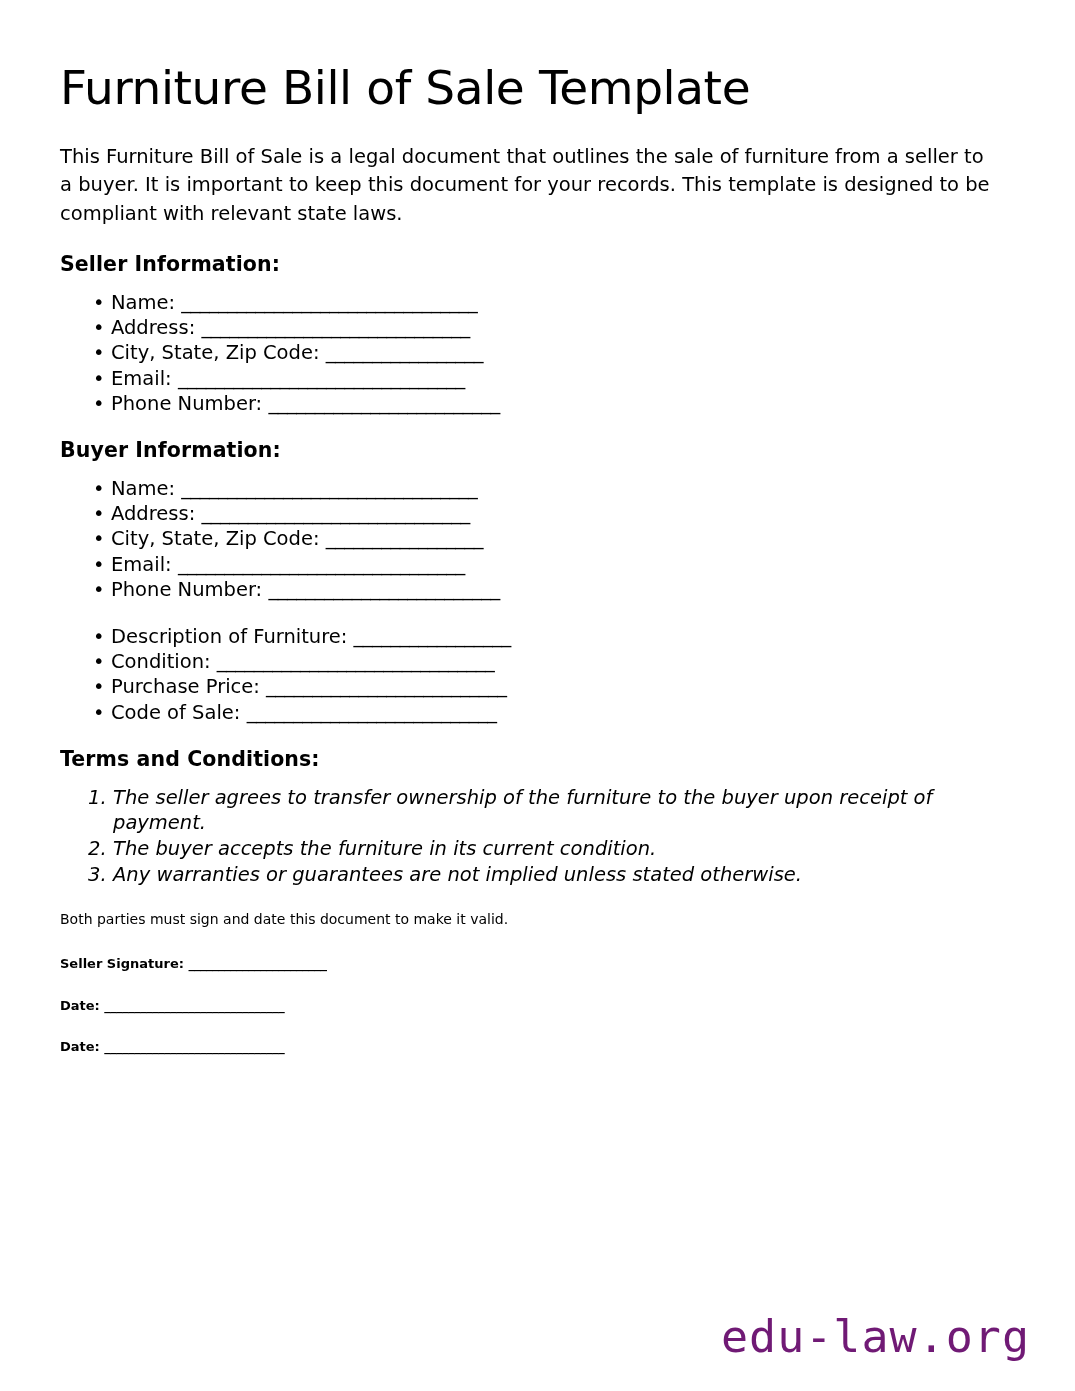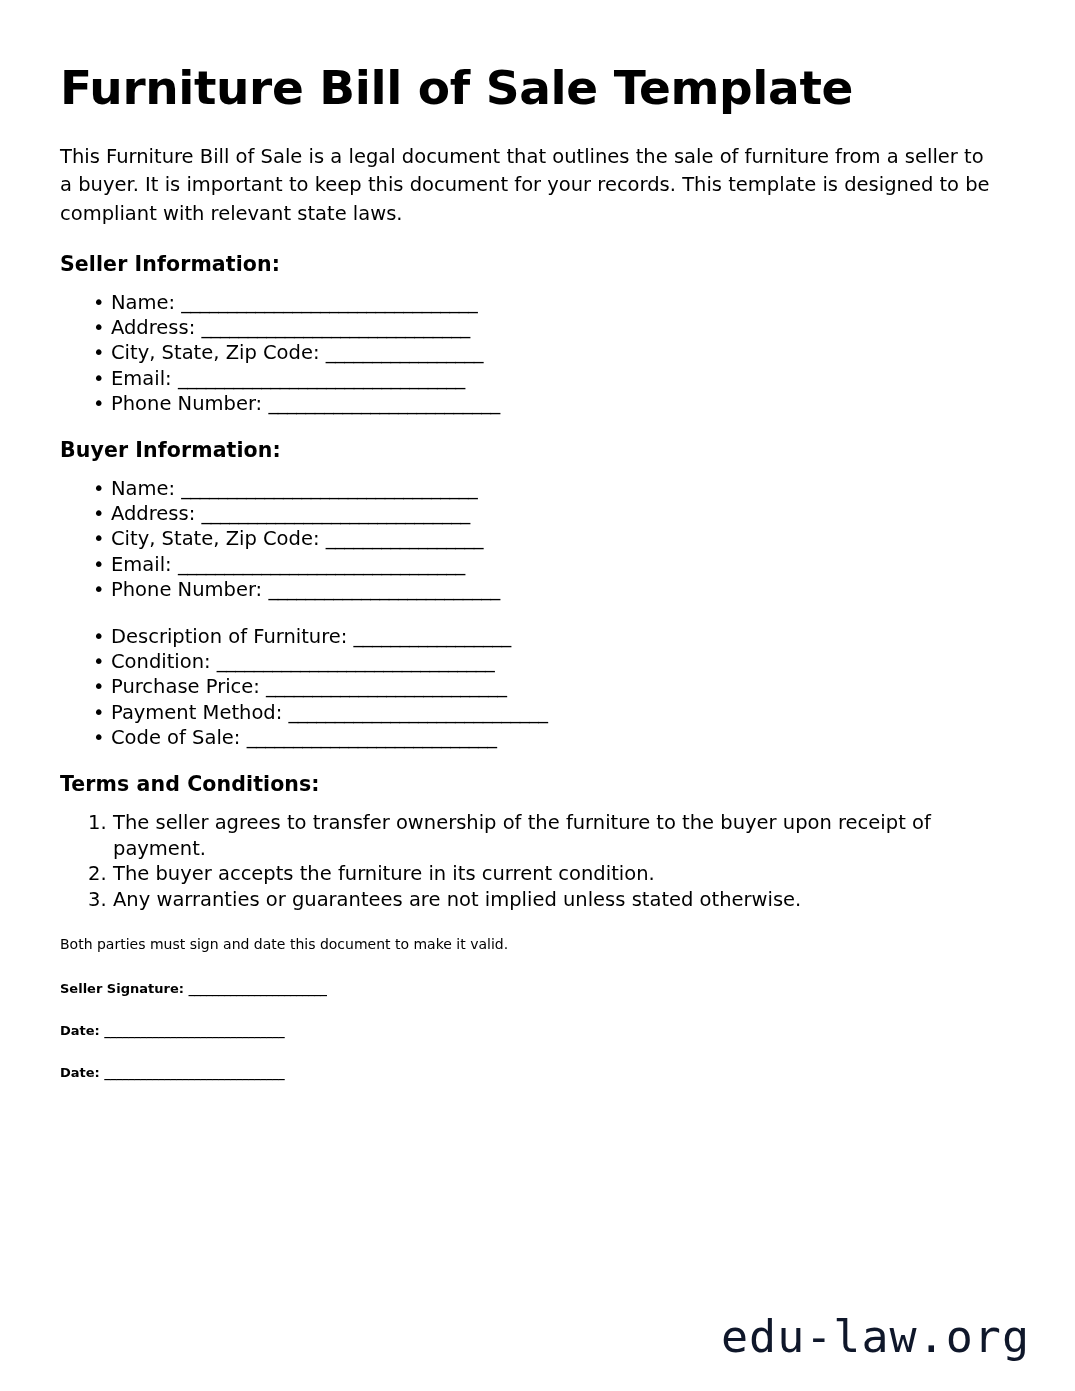--- a/index.html
+++ b/index.html
@@ -18,21 +18,21 @@
   .page {
     position: absolute;
     left: 0; top: 0;
     width: 1075px;
     height: 1391px;
     box-sizing: border-box;
     padding: 62px 75px 0 60px;
   }
   .doc-title {
     font-size: 47px;
-    font-weight: bold;
+    font-weight: normal;
     letter-spacing: -0.4px;
     line-height: 1.12;
     margin: 0 0 28px 0;
   }
   .intro {
     font-size: 19.5px;
     line-height: 1.46;
     margin: 0 0 24px 0;
     max-width: 945px;
   }
@@ -63,20 +63,21 @@
     line-height: 25.2px;
   }
   .blank {
     letter-spacing: -0.5px;
   }
   ol.terms-list {
     list-style: none;
     counter-reset: term;
     margin: 11px 0 22px 0;
     padding: 0;
+    font-style: italic;
   }
   ol.terms-list li {
     counter-increment: term;
     font-size: 19.5px;
     line-height: 25.6px;
     position: relative;
     padding-left: 53px;
     max-width: 945px;
   }
   ol.terms-list li::before {
@@ -98,21 +99,21 @@
     line-height: 1.3;
     margin: 0 0 25px 0;
     white-space: nowrap;
   }
   .watermark {
     position: absolute;
     right: 45px;
     bottom: 28px;
     font-family: "DejaVu Sans Mono", "Liberation Mono", monospace;
     font-size: 45px;
-    color: #0f172a;
+    color: #701a75;
     letter-spacing: 1px;
     white-space: nowrap;
   }
 </style>
 </head>
 <body>
 
 <div class="page">
 
   <h1 class="doc-title">Furniture Bill of Sale Template</h1>
@@ -134,21 +135,20 @@
     <li><span>Address:</span> <span class="blank">_____________________________</span></li>
     <li><span>City, State, Zip Code:</span> <span class="blank">_________________</span></li>
     <li><span>Email:</span> <span class="blank">_______________________________</span></li>
     <li><span>Phone Number:</span> <span class="blank">_________________________</span></li>
   </ul>
 
   <ul class="field-list">
     <li><span>Description of Furniture:</span> <span class="blank">_________________</span></li>
     <li><span>Condition:</span> <span class="blank">______________________________</span></li>
     <li><span>Purchase Price:</span> <span class="blank">__________________________</span></li>
-    <li><span>Payment Method:</span> <span class="blank">____________________________</span></li>
     <li><span>Code of Sale:</span> <span class="blank">___________________________</span></li>
   </ul>
 
   <h2 class="section-heading">Terms and Conditions:</h2>
   <ol class="terms-list">
     <li>The seller agrees to transfer ownership of the furniture to the buyer upon receipt of payment.</li>
     <li>The buyer accepts the furniture in its current condition.</li>
     <li>Any warranties or guarantees are not implied unless stated otherwise.</li>
   </ol>
 

